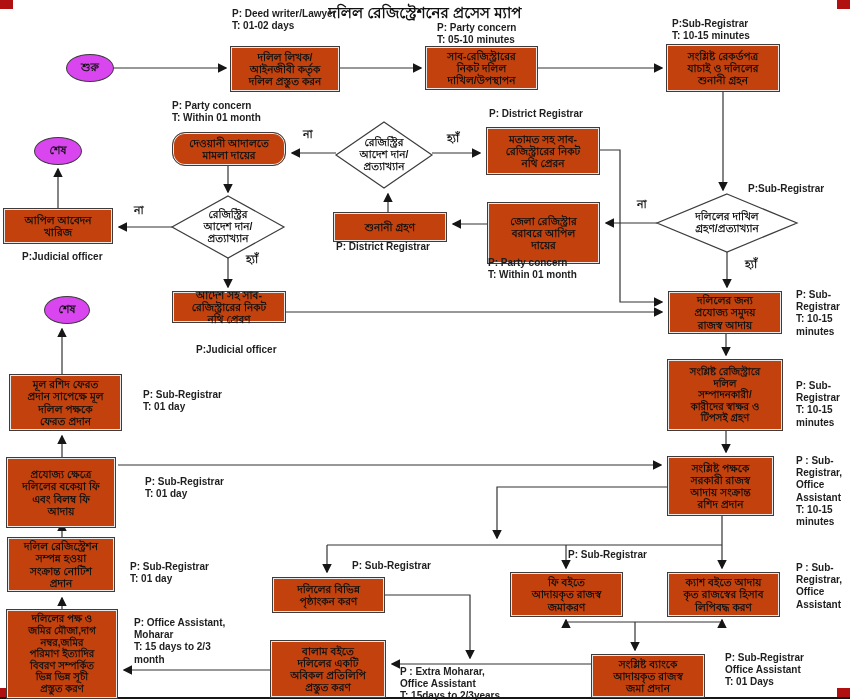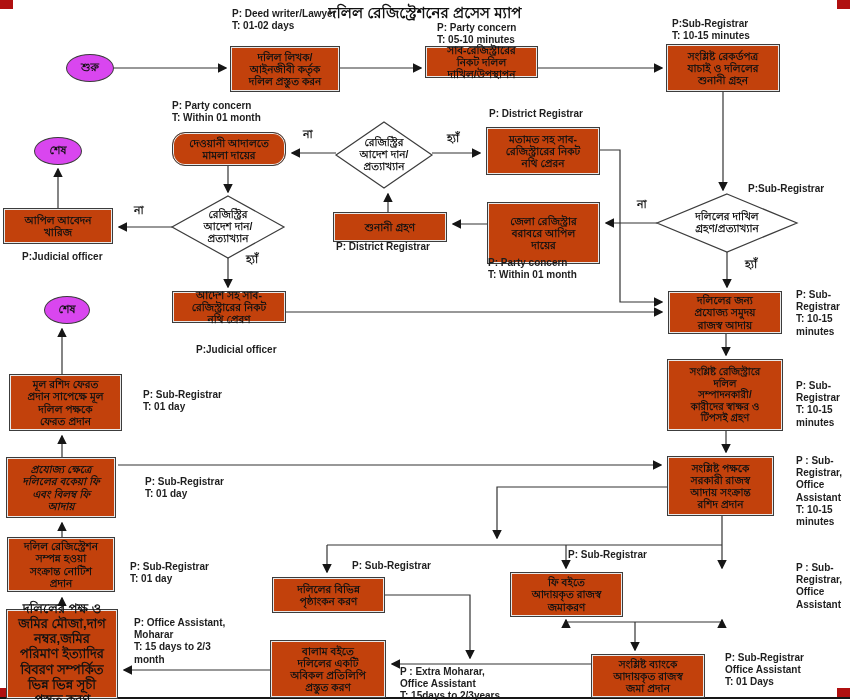--- a/index.html
+++ b/index.html
@@ -83,21 +83,21 @@
   <div class="corner-mark" style="left:837px;top:688px;background:#b01010;"></div>
   <div class="bottom-rule"></div>
 
   <div class="ellipse" style="left:66px;top:54px;width:48px;height:28px;">শুরু</div>
   <div class="ellipse" style="left:34px;top:137px;width:48px;height:28px;">শেষ</div>
   <div class="ellipse" style="left:44px;top:296px;width:46px;height:28px;">শেষ</div>
 
   <div class="node-box" style="left:230px;top:46px;width:110px;height:46px;">দলিল লিখক/
 আইনজীবী কর্তৃক
 দলিল প্রস্তুত করন</div>
-  <div class="node-box" style="left:425px;top:46px;width:113px;height:32px;">সাব-রেজিস্ট্রারের
+  <div class="node-box" style="left:425px;top:46px;width:113px;height:44px;">সাব-রেজিস্ট্রারের
 নিকট দলিল
 দাখিল/উপস্থাপন</div>
   <div class="node-box" style="left:666px;top:44px;width:114px;height:48px;">সংশ্লিষ্ট রেকর্ডপত্র
 যাচাই ও দলিলের
 শুনানী গ্রহন</div>
   <div class="node-box" style="left:487px;top:202px;width:113px;height:62px;">জেলা রেজিস্ট্রার
 বরাবরে আপিল
 দায়ের</div>
   <div class="node-box" style="left:333px;top:212px;width:114px;height:26px;">শুনানী গ্রহণ</div>
   <div class="node-box" style="left:172px;top:132px;width:114px;height:34px;border-radius:13px;">দেওয়ানী আদালতে
@@ -118,37 +118,40 @@
 সম্পাদনকারী/
 কারীদের স্বাক্ষর ও
 টিপসই গ্রহণ</div>
   <div class="node-box" style="left:667px;top:456px;width:107px;height:60px;">সংশ্লিষ্ট পক্ষকে
 সরকারী রাজস্ব
 আদায় সংক্রান্ত
 রশিদ প্রদান</div>
   <div class="node-box" style="left:510px;top:572px;width:113px;height:45px;">ফি বইতে
 আদায়কৃত রাজস্ব
 জমাকরণ</div>
+  <div class="node-box" style="left:667px;top:572px;width:113px;height:45px;">ক্যাশ বইতে আদায়
+কৃত রাজস্বের হিসাব
+লিপিবদ্ধ করণ</div>
   <div class="node-box" style="left:591px;top:654px;width:114px;height:44px;">সংশ্লিষ্ট ব্যাংকে
 আদায়কৃত রাজস্ব
 জমা প্রদান</div>
   <div class="node-box" style="left:272px;top:577px;width:113px;height:36px;">দলিলের বিভিন্ন
 পৃষ্ঠাংকন করণ</div>
   <div class="node-box" style="left:270px;top:640px;width:116px;height:58px;">বালাম বইতে
 দলিলের একটি
 অবিকল প্রতিলিপি
 প্রস্তুত করণ</div>
-  <div class="node-box" style="left:6px;top:609px;width:112px;height:90px;font-size:13px;">দলিলের পক্ষ ও
+  <div class="node-box" style="left:6px;top:609px;width:112px;height:90px;font-size:10px;">দলিলের পক্ষ ও
 জমির মৌজা,দাগ
 নম্বর,জমির
 পরিমাণ ইত্যাদির
 বিবরণ সম্পর্কিত
 ভিন্ন ভিন্ন সূচী
 প্রস্তুত করণ</div>
-  <div class="node-box" style="left:6px;top:457px;width:110px;height:61px;font-style:italic;">প্রযোজ্য ক্ষেত্রে
+  <div class="node-box" style="left:6px;top:457px;width:110px;height:71px;">প্রযোজ্য ক্ষেত্রে
 দলিলের বকেয়া ফি
 এবং বিলম্ব ফি
 আদায়</div>
   <div class="node-box" style="left:7px;top:537px;width:108px;height:55px;">দলিল রেজিস্ট্রেশন
 সম্পন্ন হওয়া
 সংক্রান্ত নোটিশ
 প্রদান</div>
   <div class="node-box" style="left:9px;top:374px;width:113px;height:57px;">মূল রশিদ ফেরত
 প্রদান সাপেক্ষে মূল
 দলিল পক্ষকে

